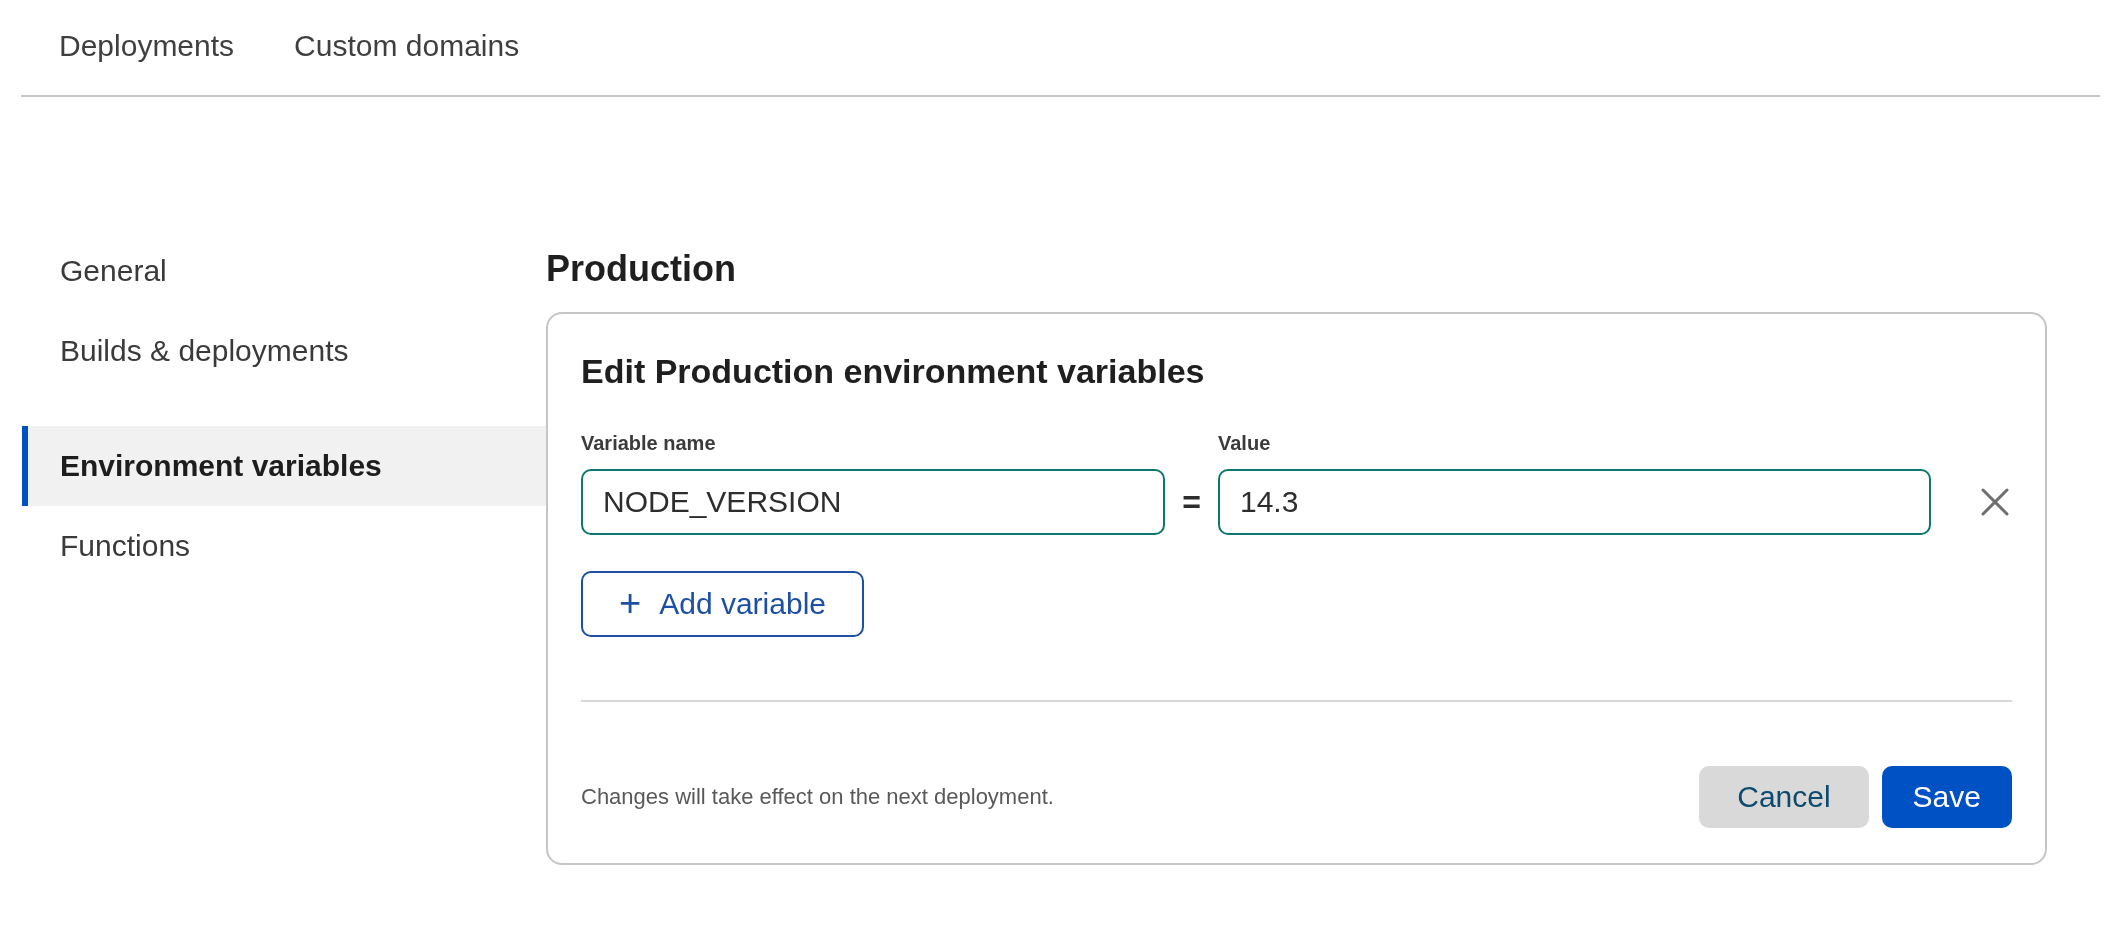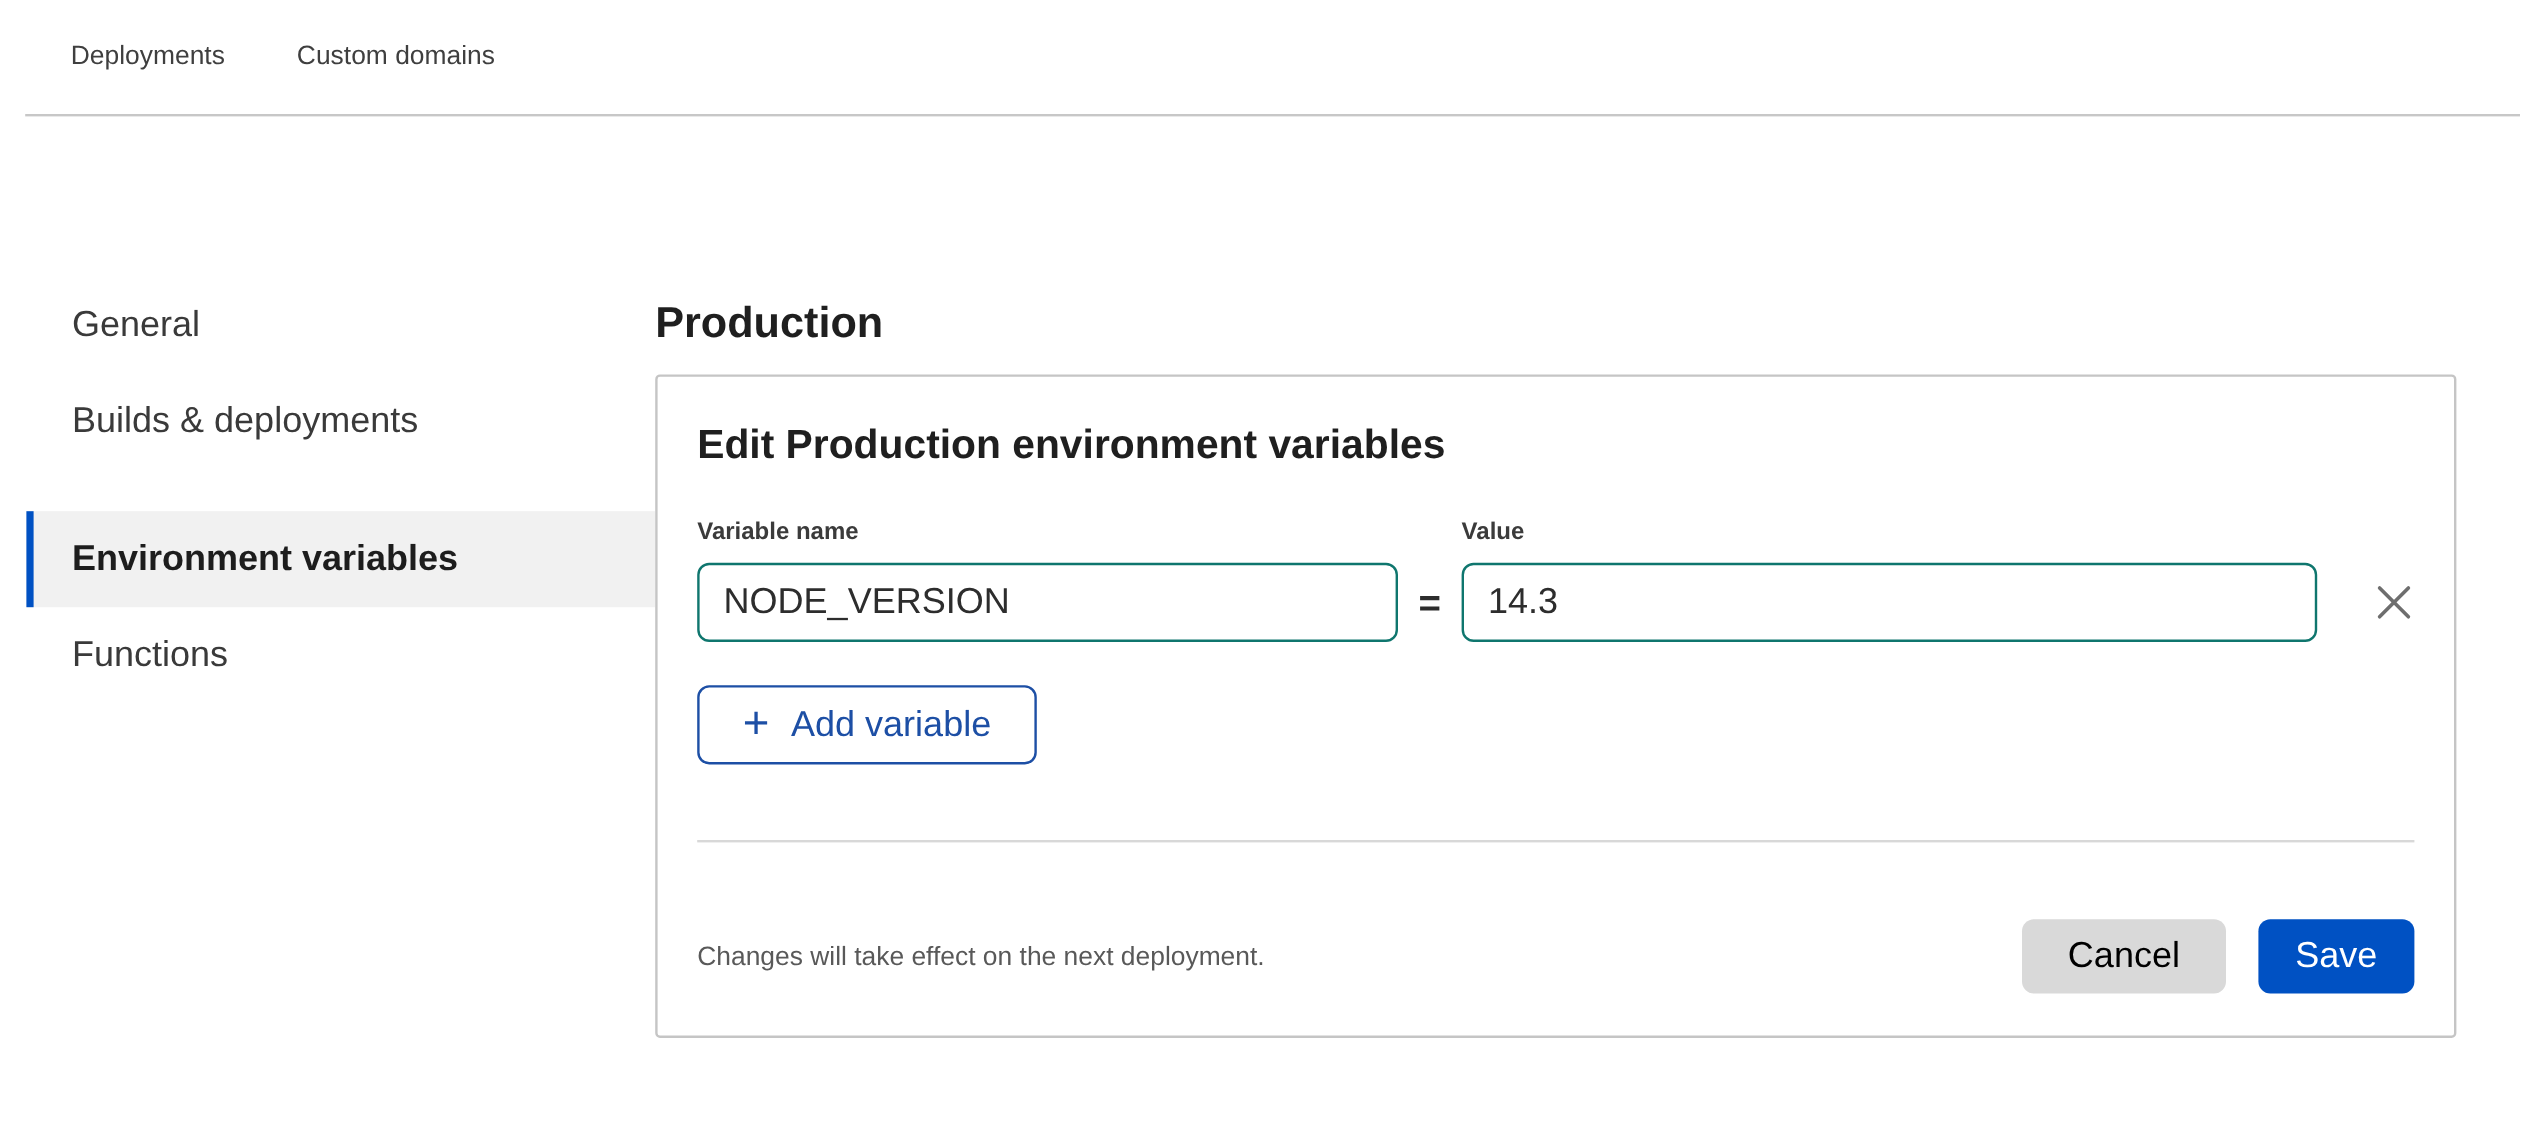--- a/index.html
+++ b/index.html
@@ -18,21 +18,21 @@
     margin: 0 21px;
     padding-left: 8px;
     border-bottom: 2px solid #c7c7c7;
     display: flex;
     align-items: stretch;
   }
   .tab {
     padding: 0 30px;
     display: flex;
     align-items: center;
-    font-size: 22px;
+    font-size: 30px;
     color: #3f3f3f;
     margin-bottom: -2px;
     border-bottom: 6px solid transparent;
     cursor: pointer;
     white-space: nowrap;
   }
   .tab.active {
     color: #191919;
     font-weight: 700;
     border-bottom-color: #0051c3;
@@ -85,21 +85,21 @@
     line-height: 38px;
     color: #262626;
   }
 
   
   .card {
     margin-top: 21px;
     width: 1501px;
     height: 553px;
     border: 2px solid #c5c5c5;
-    border-radius: 4px;
+    border-radius: 16px;
     background: #ffffff;
     padding: 36px 33px 31px 33px;
   }
   .card-title {
     font-size: 34px;
     line-height: 42px;
     font-weight: 700;
     color: #1f1f1f;
   }
 
@@ -194,23 +194,23 @@
     border: none;
     border-radius: 10px;
     font-family: "Liberation Sans", sans-serif;
     font-size: 30px;
     cursor: pointer;
     display: inline-flex;
     align-items: center;
   }
   .btn.cancel {
     background: #d9d9d9;
-    color: #000000;
+    color: #0c4a6e;
     padding: 0 38px;
-    margin-right: 27px;
+    margin-right: 13px;
   }
   .btn.save {
     background: #0051c3;
     color: #ffffff;
     padding: 0 31px;
   }
 </style>
 </head>
 <body>
 

